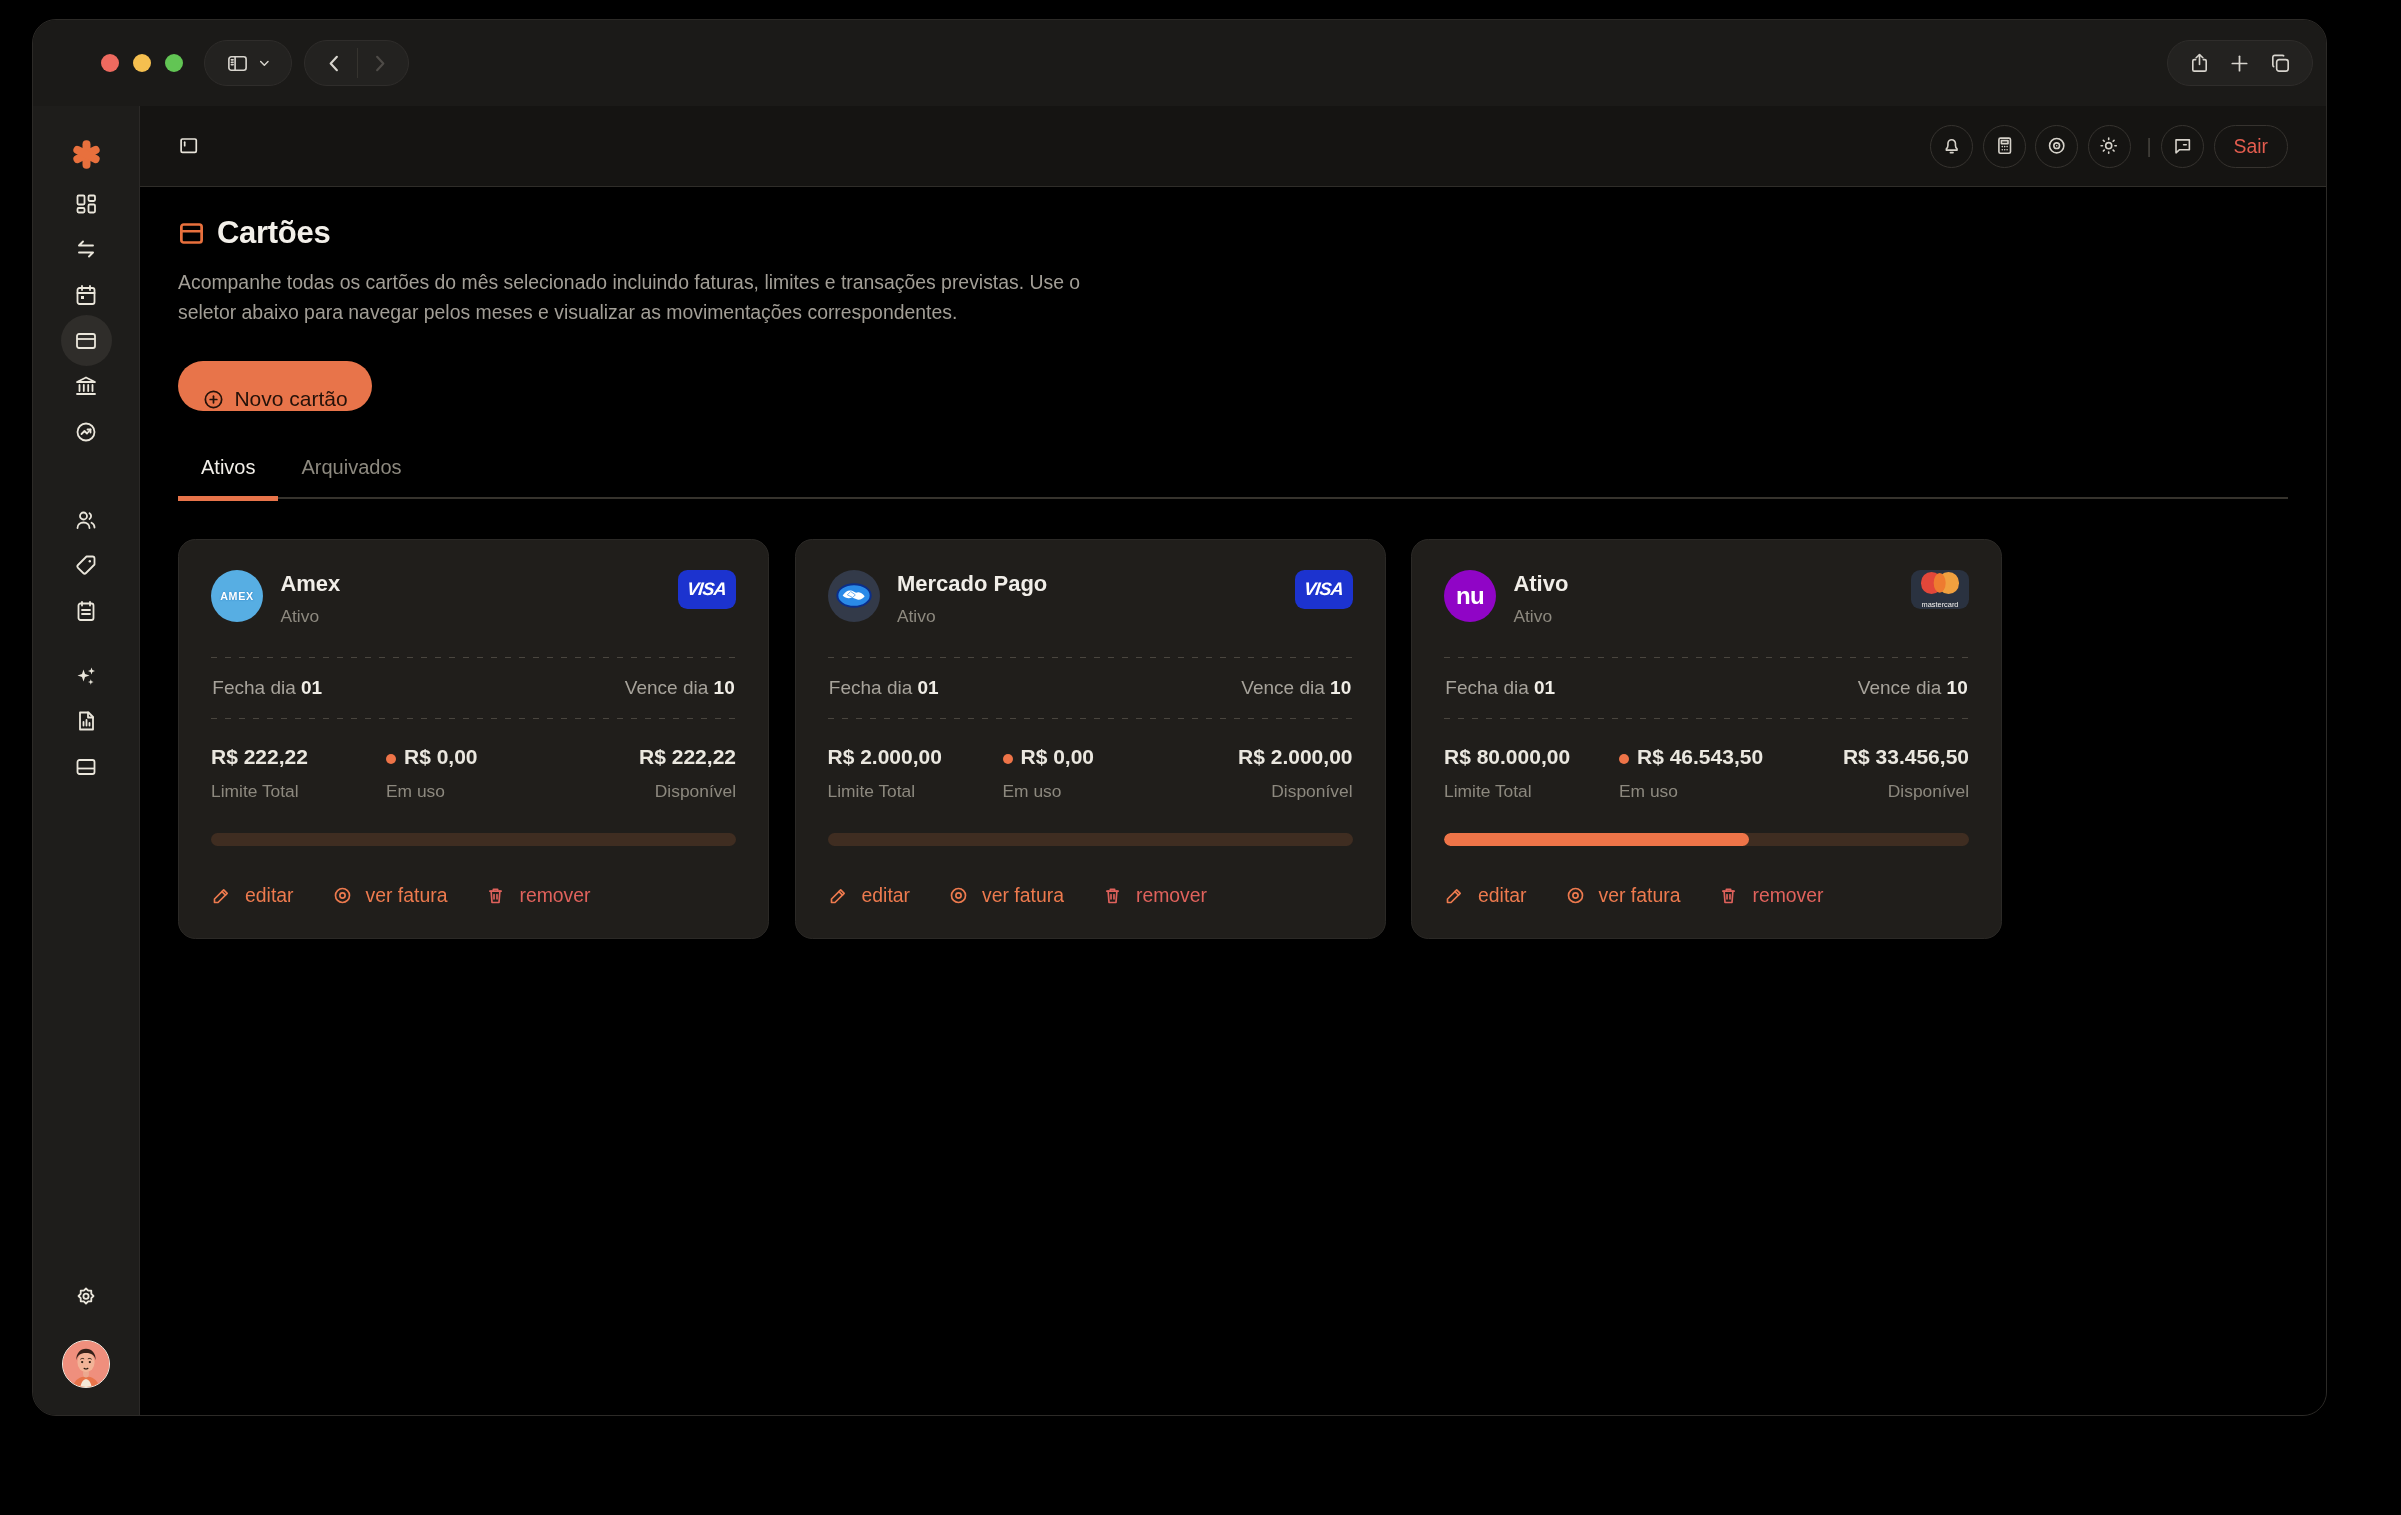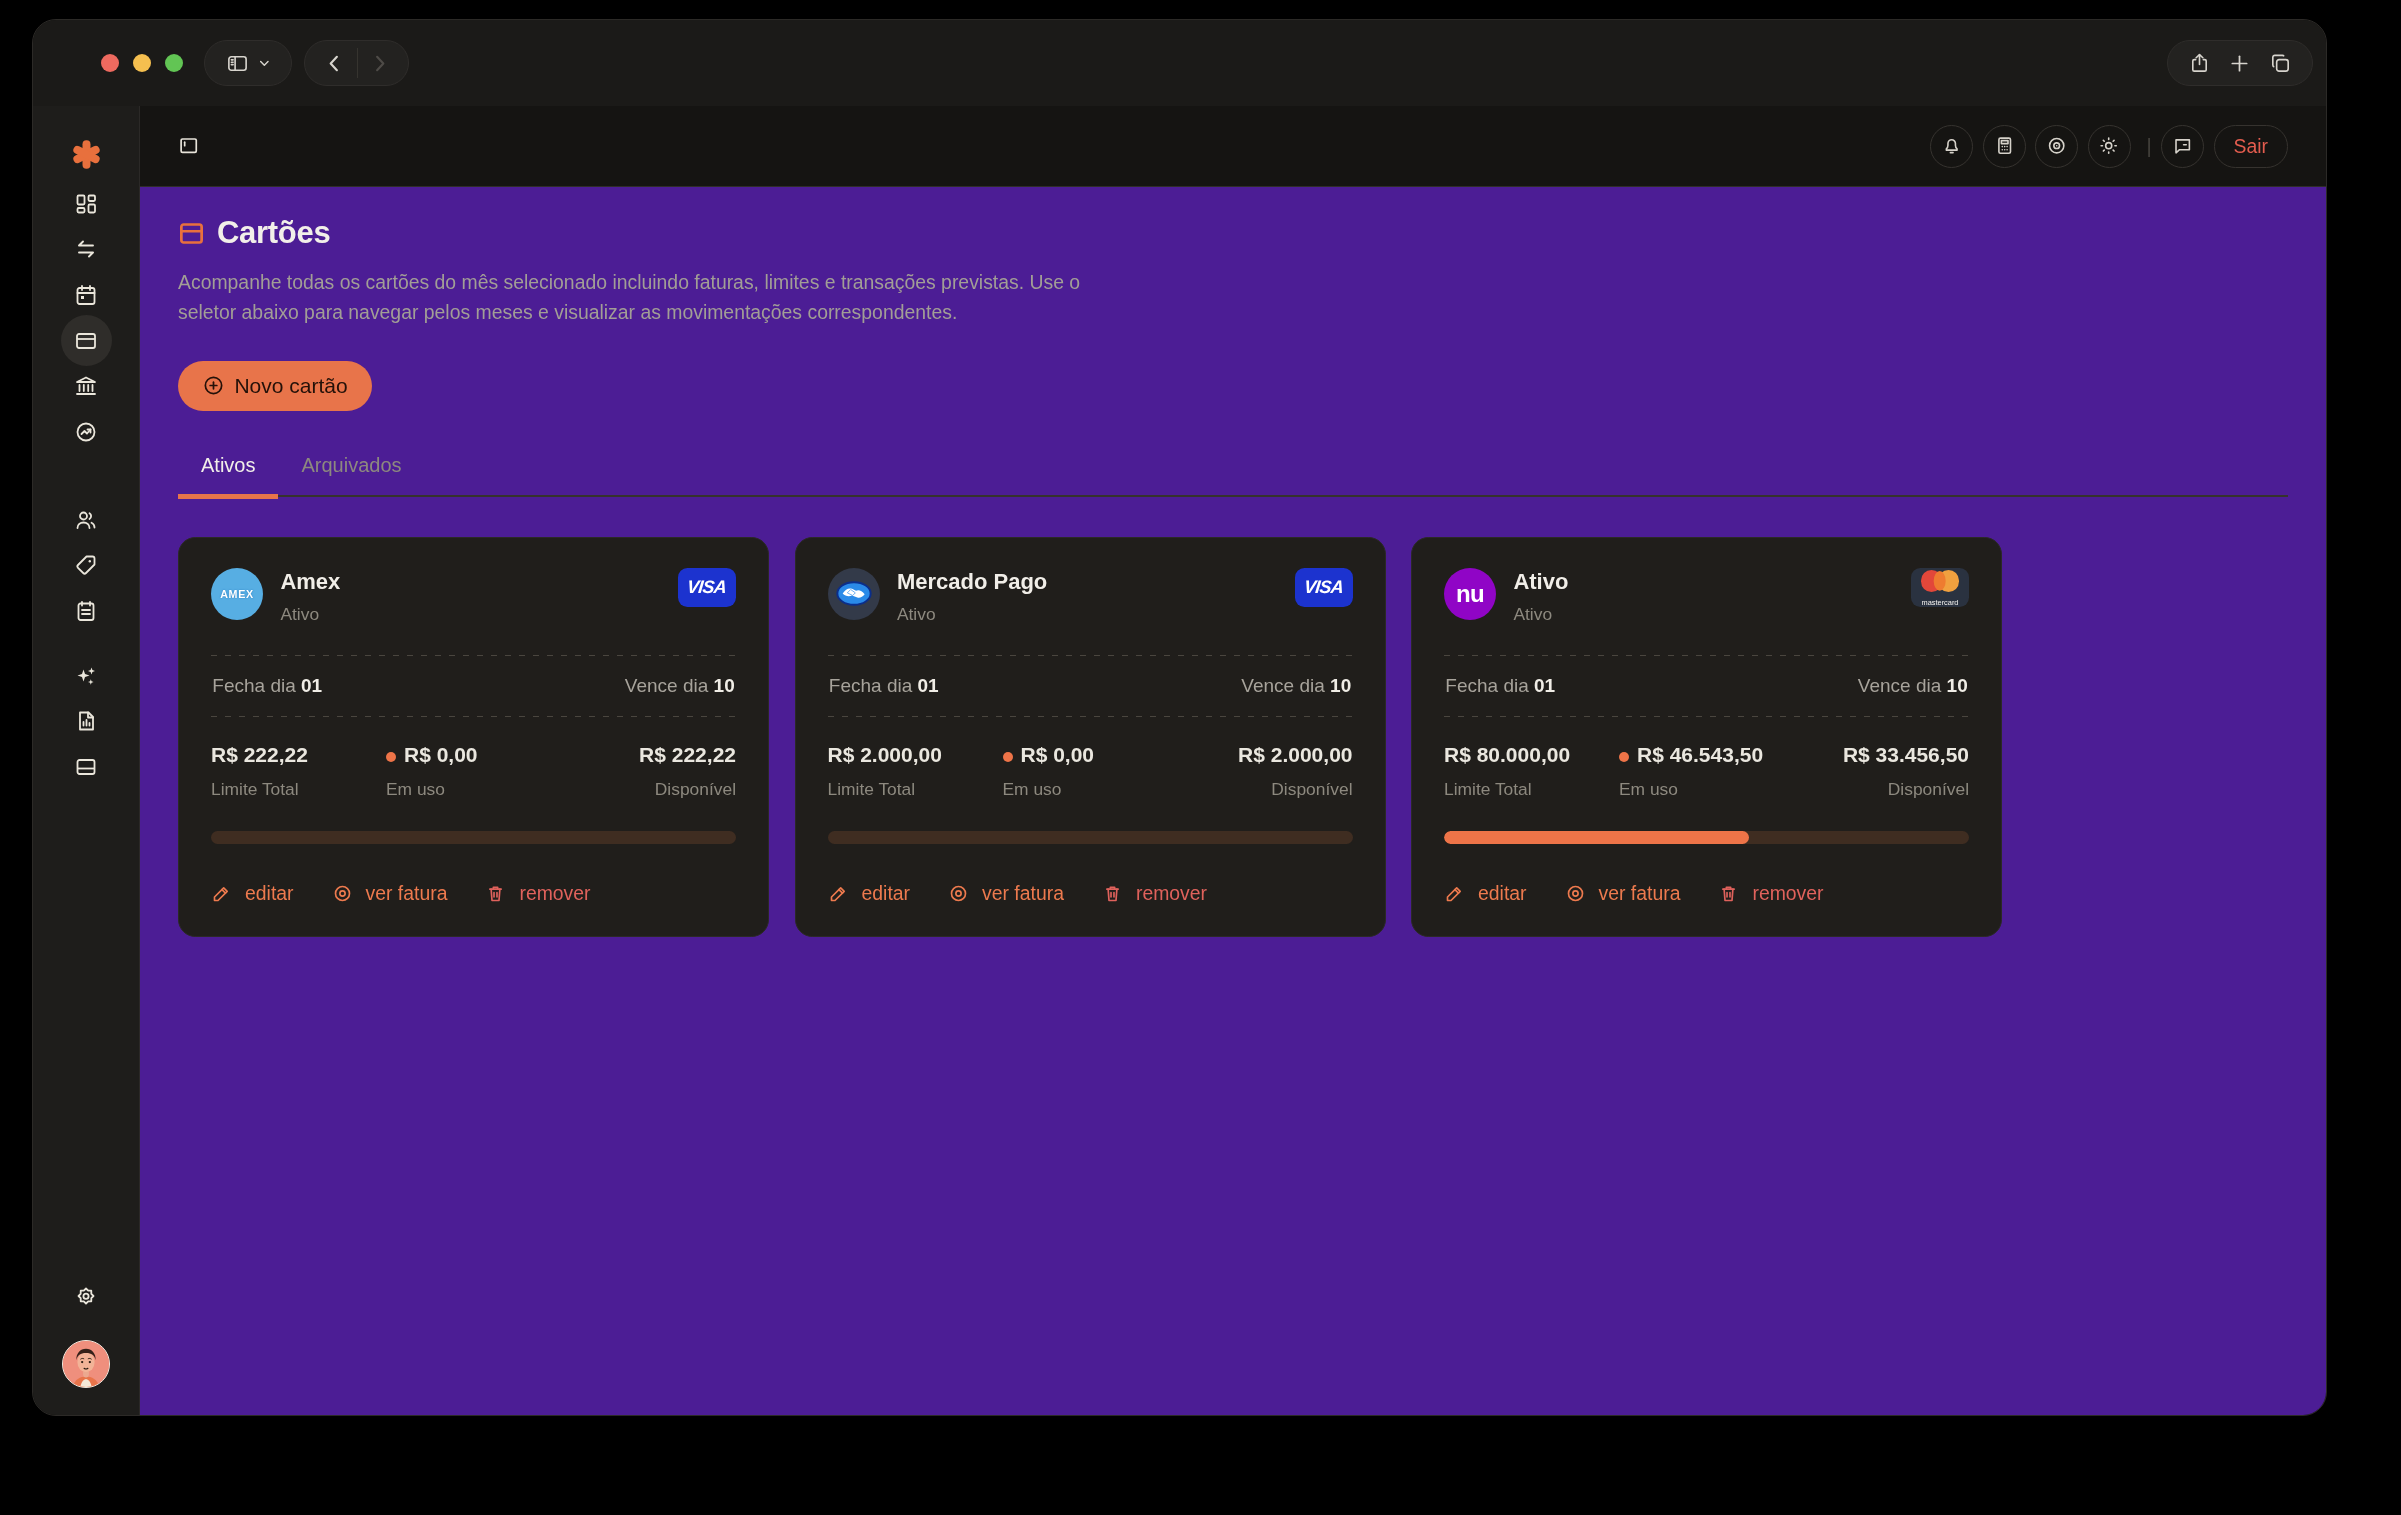--- a/index.html
+++ b/index.html
@@ -48,29 +48,29 @@
     display:flex; align-items:center; padding:0 38px; color:#e8e4da; }
   .hd-circle { width:43px; height:43px; border-radius:50%; border:0.7px solid #36332f;
     display:flex; align-items:center; justify-content:center; margin-left:9.4px; color:#d6d2ca; cursor:pointer; }
   .hd-circle svg { width:21.4px; height:21.4px; }
   .hd-sep { color:#45423d; font-size:20px; margin:0 9.4px 0 16px; }
   .sair-btn { height:43px; padding:0 19px; border-radius:21.4px; border:0.7px solid #36332f;
     display:flex; align-items:center; margin-left:9.4px; color:#e25c4e; font-size:19.4px; cursor:pointer; background:none; }
   .panel-icon { width:21.4px; height:21.4px; color:#e8e4da; cursor:pointer; }
 
   
-  .content { flex:1; padding:28px 38px 0; background:#4c1d95; overflow:hidden; }
+  .content { flex:1; padding:28px 38px 0; background:#000000; overflow:hidden; }
   .title-row { display:flex; align-items:center; gap:12px; }
   .title-row svg { width:27px; height:27px; color:#e8703d; }
   h1 { font-size:31px; font-weight:700; color:#f2efe9; letter-spacing:-0.3px; }
   .desc { margin-top:17.4px; width:925px; font-size:19.4px; line-height:1.5; color:#a29e96; }
 
   .new-card-btn { margin-top:34px; height:50px; padding:0 24px; border:none; border-radius:27px;
     background:#e8744a; color:#241109; font-size:21px; font-weight:500; font-family:inherit;
-    display:inline-flex; align-items:center; gap:9.4px; cursor:pointer; }
+    display:inline-flex; align-items:flex-end; gap:9.4px; cursor:pointer; }
   .new-card-btn svg { width:23px; height:23px; }
 
   .tabs { margin-top:43px; display:flex; border-bottom:2.7px solid #36332d; }
   .tab { padding:0 23px 17.4px; font-size:20px; color:#8d897f; cursor:pointer; }
   .tab.active { color:#f2efe9; border-bottom:5.4px solid #e8744a; margin-bottom:-4px; }
 
   
   .cards { margin-top:40px; display:flex; gap:25.5px; }
   .card { width:591px; background:#201e1b; border:0.7px solid #2b2926; border-radius:17.4px; padding:29.5px 32px 31px; }
   .card-head { display:flex; align-items:flex-start; }

